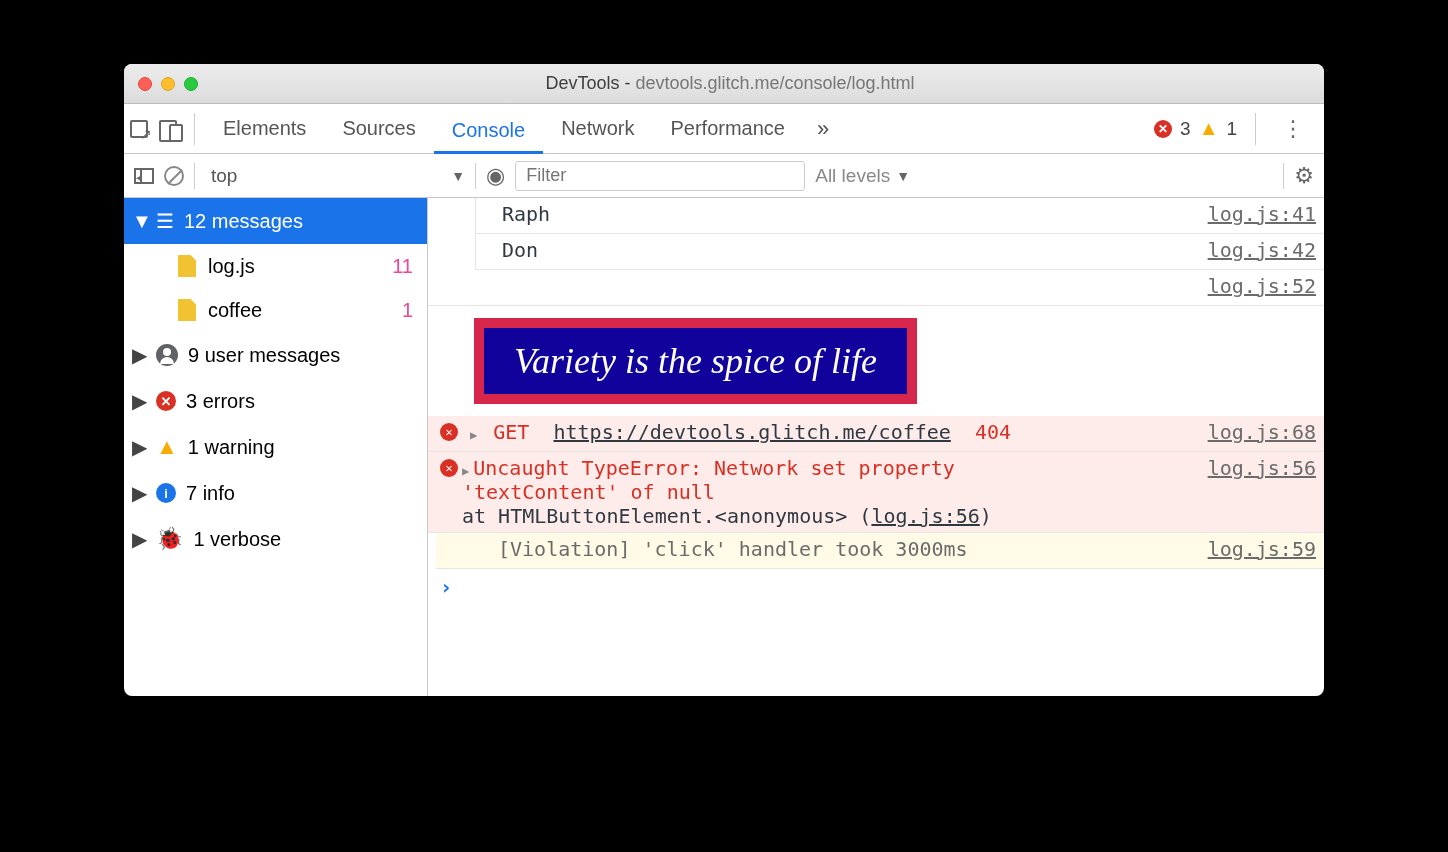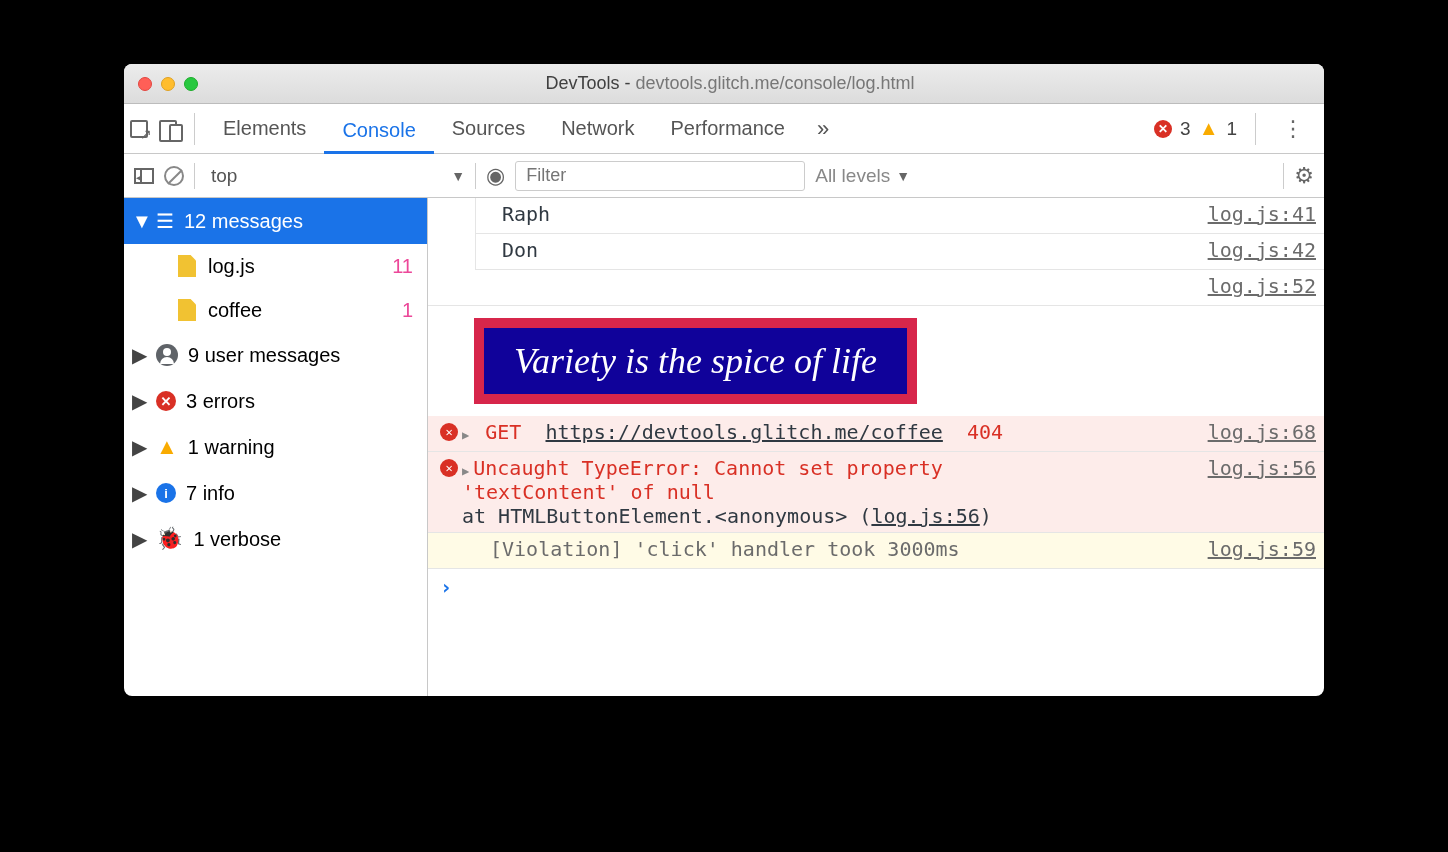--- a/index.html
+++ b/index.html
@@ -108,21 +108,21 @@
   .row .gut{width:50px;flex-shrink:0;}
   .row .msg{flex:1;padding-left:20px;}
   .row .src{color:#6b6b6b;text-decoration:underline;padding-left:8px;white-space:nowrap;}
   .styled-row{padding:12px 8px 12px 46px;}
   .styled{
     background:#10029a; color:#fff; font-style:italic; font-family:Liberation Serif, serif;
     font-size:36px; padding:12px 30px; border:10px solid #d7264b; display:inline-block;
   }
   .row.err{background:#fdecea;}
   .row.err .msg{color:#d93025;}
-  .row.vio{background:#fffbe6;}
+  .row.vio{background:#fffbe6;margin-left:8px;}
   .row.vio .msg{color:#6b6b6b;}
   .err-ic{width:18px;height:18px;border-radius:50%;background:#d93025;color:#fff;display:inline-flex;align-items:center;justify-content:center;font-size:12px;font-weight:bold;margin-top:3px;margin-left:6px;}
   .exp{color:#888;font-size:12px;margin-right:4px;}
   .lnk{text-decoration:underline;color:#303942;}
   .prompt{color:#1a73e8;padding:6px 0 6px 12px;font-weight:bold;}
   .stack{color:#303942;}
   .tree-gutter{width:48px;border-right:1px solid #e5e5e5;}
 
   
   .toggle-panel{display:inline-block;width:20px;height:16px;border:2px solid #666;position:relative;}
@@ -154,22 +154,22 @@
 
   <div class="tabbar">
     <div class="ibox">
         <span class="inspect-ic"></span>
       </div>
     <div class="ibox">
         <span class="device-ic"></span>
       </div>
     <div class="sep"></div>
     <div class="tab">Elements</div>
+    <div class="tab">Sources</div>
     <div class="tab active">Console</div>
-    <div class="tab">Sources</div>
     <div class="tab">Network</div>
     <div class="tab">Performance</div>
     <div class="more">»</div>
     <div class="right">
       <span class="badge-err">✕</span>
       <span class="cnt">3</span>
       <span class="badge-warn-t">▲</span>
       <span class="cnt">1</span>
       <div class="sep"></div>
       <span class="kebab">⋮</span>
@@ -261,33 +261,33 @@
       <div class="row" style="padding-left:10px">
         <div class="msg"></div>
         <div class="src">log.js:52</div>
       </div>
       <div class="styled-row">
         <span class="styled">Variety is the spice of life</span>
       </div>
 
       <div class="row err">
         <span class="err-ic">✕</span>
-        <div class="msg" style="padding-left:4px">
+        <div class="msg" style="padding-left:12px">
           <span class="exp">▶</span>
           <span>GET</span>
           <span>&nbsp;</span><span class="lnk">https://devtools.glitch.me/coffee</span>
           <span>&nbsp;</span><span>404</span>
         </div>
         <div class="src">log.js:68</div>
       </div>
 
       <div class="row err" style="align-items:flex-start">
         <span class="err-ic">✕</span>
         <div class="msg" style="padding-left:4px">
-          <span class="exp">▶</span><span>Uncaught TypeError: Cannot set property</span><br>
+          <span class="exp">▶</span><span>Uncaught TypeError: Network set property</span><br>
           <span>'textContent' of null</span><br>
           <span class="stack"><span>    at HTMLButtonElement.&lt;anonymous&gt; (</span><span class="lnk">log.js:56</span><span>)</span></span>
         </div>
         <div class="src">log.js:56</div>
       </div>
 
       <div class="row vio">
         <div class="gut"></div>
         <div class="msg" style="padding-left:6px">[Violation] 'click' handler took 3000ms</div>
         <div class="src">log.js:59</div>

